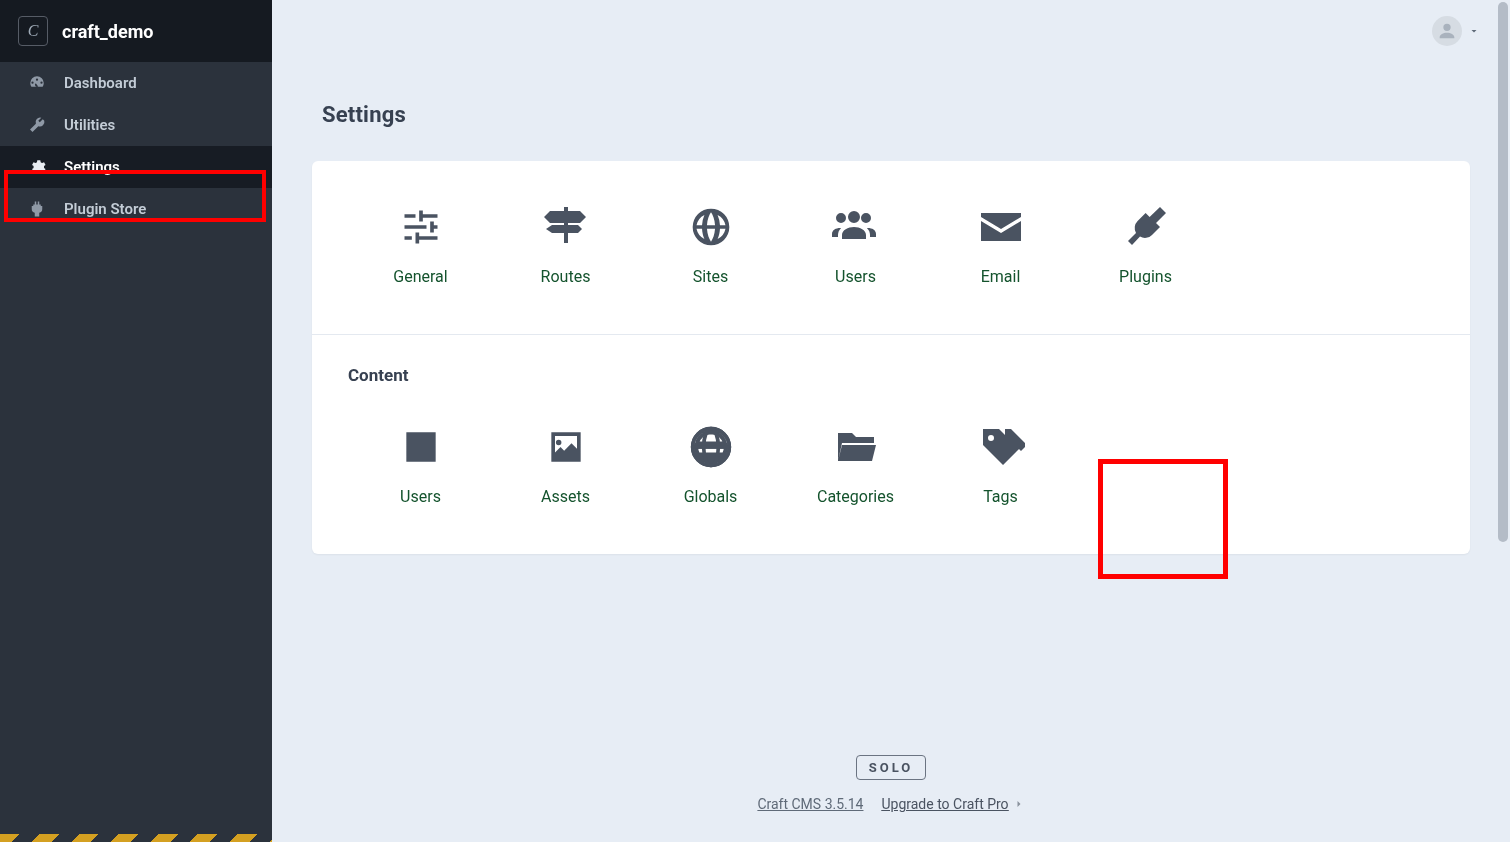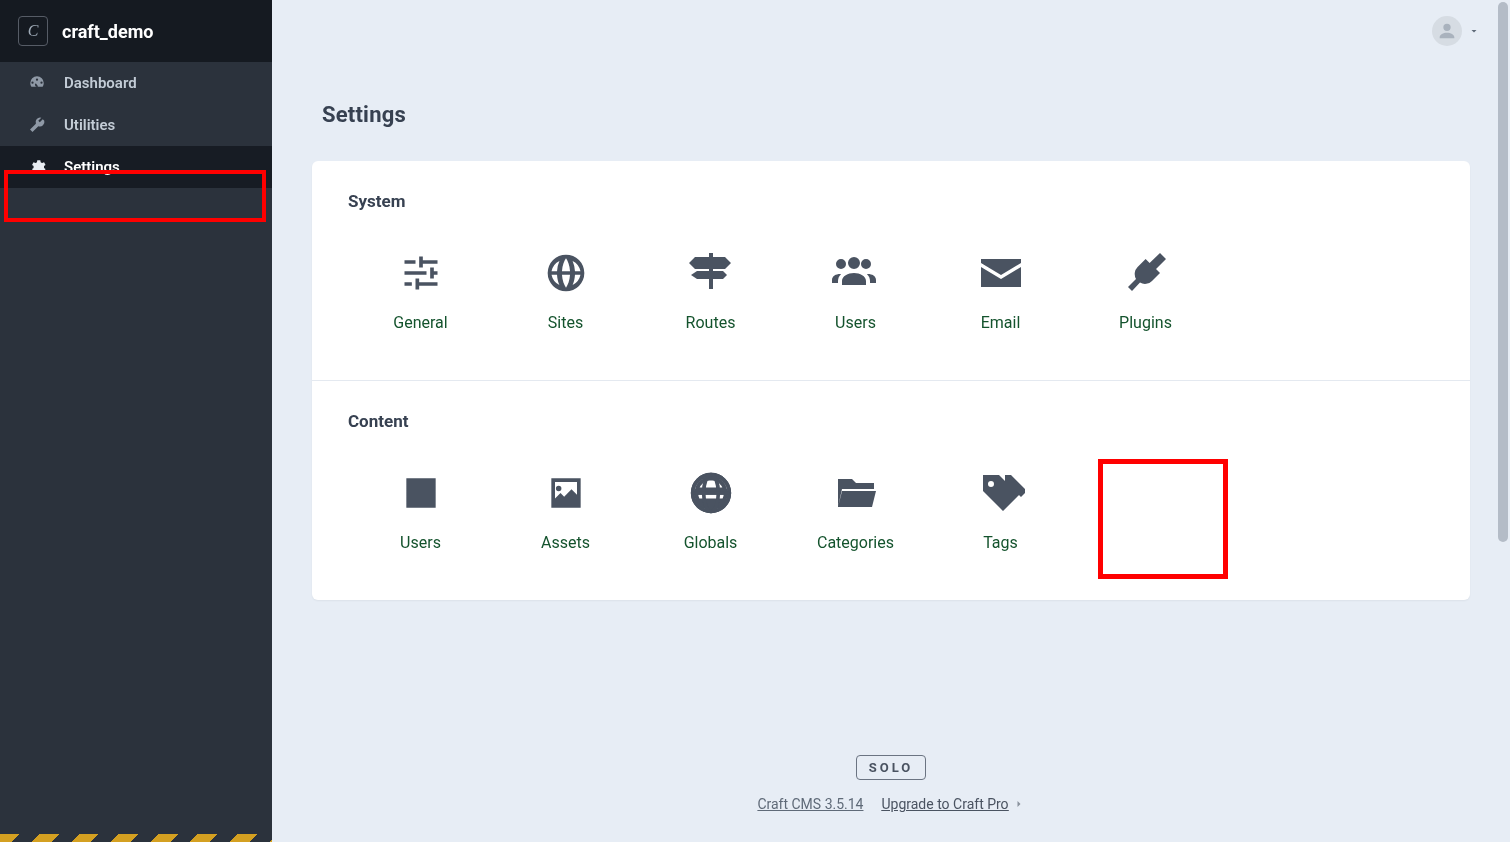--- a/index.html
+++ b/index.html
@@ -79,20 +79,28 @@
         <span>Utilities</span>
       </div>
       <div class="nav-item selected">
         <span class="icon">
             <svg width="18" height="18" viewBox="0 0 24 24">
               <path d="M12 8a4 4 0 100 8 4 4 0 000-8zm9.4 4a7.5 7.5 0 00-.1-1.2l2.1-1.6-2-3.5-2.5 1a7.6 7.6 0 00-2-1.2L16.4 3h-4l-.5 2.5a7.6 7.6 0 00-2 1.2l-2.5-1-2 3.5L7.5 10.8A7.5 7.5 0 007.4 12c0 .4 0 .8.1 1.2l-2.1 1.6 2 3.5 2.5-1c.6.5 1.3.9 2 1.2L12.4 21h4l.5-2.5c.7-.3 1.4-.7 2-1.2l2.5 1 2-3.5-2.1-1.6c.1-.4.1-.8.1-1.2z"></path>
             </svg>
           </span>
         <span>Settings</span>
       </div>
+      <div class="nav-item">
+        <span class="icon">
+            <svg width="18" height="18" viewBox="0 0 24 24">
+              <path d="M9 2v4H7v2H5v4a5 5 0 004 4.9V22h6v-5.1A5 5 0 0019 12V8h-2V6h-2V2h-2v4h-2V2z"></path>
+            </svg>
+          </span>
+        <span>Plugin Store</span>
+      </div>
     </div>
     <div class="red-box-sidebar"></div>
     <div class="hazard"></div>
   </div>
 
   <div class="main">
     <div class="scrollbar"></div>
     <div class="topbar">
       <div class="user-menu">
         <span class="avatar">
@@ -103,45 +111,44 @@
         <span class="chevron"><svg width="12" height="12" viewBox="0 0 24 24">
               <path d="M7 10l5 5 5-5z"></path>
             </svg></span>
       </div>
     </div>
 
     <h1 class="page-title">Settings</h1>
 
     <div class="card">
       <div class="section">
-        <div class="section-title">System</div>
         <div class="grid">
           <div class="tile">
             <div class="tile-icon">
                 <svg width="44" height="44" viewBox="0 0 24 24">
                   <path d="M3 5h6v2H3zm10 0h8v2h-8zm-2-2h2v6h-2zM3 11h12v2H3zm16 0h2v2h-2zm-2-2h2v6h-2zM3 17h4v2H3zm8 0h10v2H11zm-2-2h2v6H9z"></path>
                 </svg>
               </div>
             <div class="tile-label">General</div>
           </div>
           <div class="tile">
             <div class="tile-icon">
+                <svg width="48" height="48" viewBox="0 0 24 24">
+                  <path d="M11 2h2v2h6l3 3-3 3h-6v1h5l2 2-2 2h-5v5h-2v-5H5l-3-2 3-2h6v-1H4L1 7l3-3h7z"></path>
+                </svg>
+              </div>
+            <div class="tile-label">Routes</div>
+          </div>
+          <div class="tile">
+            <div class="tile-icon">
                 <svg width="44" height="44" viewBox="0 0 24 24">
                   <path d="M12 2a10 10 0 100 20 10 10 0 000-20zm7.9 9h-3a16 16 0 00-1.3-5.6A8 8 0 0119.9 11zM12 4c1 1.4 2 3.8 2.2 7H9.8C10 7.8 11 5.4 12 4zM8.4 5.4A16 16 0 007.1 11h-3a8 8 0 014.3-5.6zM4.1 13h3c.1 2.1.6 4 1.3 5.6A8 8 0 014.1 13zM12 20c-1-1.4-2-3.8-2.2-7h4.4c-.2 3.2-1.2 5.6-2.2 7zm3.6-1.4c.7-1.6 1.2-3.5 1.3-5.6h3a8 8 0 01-4.3 5.6z"></path>
                 </svg>
               </div>
             <div class="tile-label">Sites</div>
-          </div>
-          <div class="tile">
-            <div class="tile-icon">
-                <svg width="48" height="48" viewBox="0 0 24 24">
-                  <path d="M11 2h2v2h6l3 3-3 3h-6v1h5l2 2-2 2h-5v5h-2v-5H5l-3-2 3-2h6v-1H4L1 7l3-3h7z"></path>
-                </svg>
-              </div>
-            <div class="tile-label">Routes</div>
           </div>
           <div class="tile">
             <div class="tile-icon">
                 <svg width="48" height="48" viewBox="0 0 24 24">
                   <path d="M8 7a3 3 0 116 0 3 3 0 01-6 0zm9-2a2.5 2.5 0 110 5 2.5 2.5 0 010-5zM4.5 5a2.5 2.5 0 110 5 2.5 2.5 0 010-5zM11 12c3 0 6 1.5 6 4v2H5v-2c0-2.5 3-4 6-4zm7 .5c2 0 4 1 4 3V17h-3v-1c0-1.3-.5-2.5-1.5-3.4.2 0 .3-.1.5-.1zM4 12.5c.2 0 .3 0 .5.1C3.5 13.5 3 14.7 3 16v1H0v-1.5c0-2 2-3 4-3z"></path>
                 </svg>
               </div>
             <div class="tile-label">Users</div>
           </div>
           <div class="tile">

